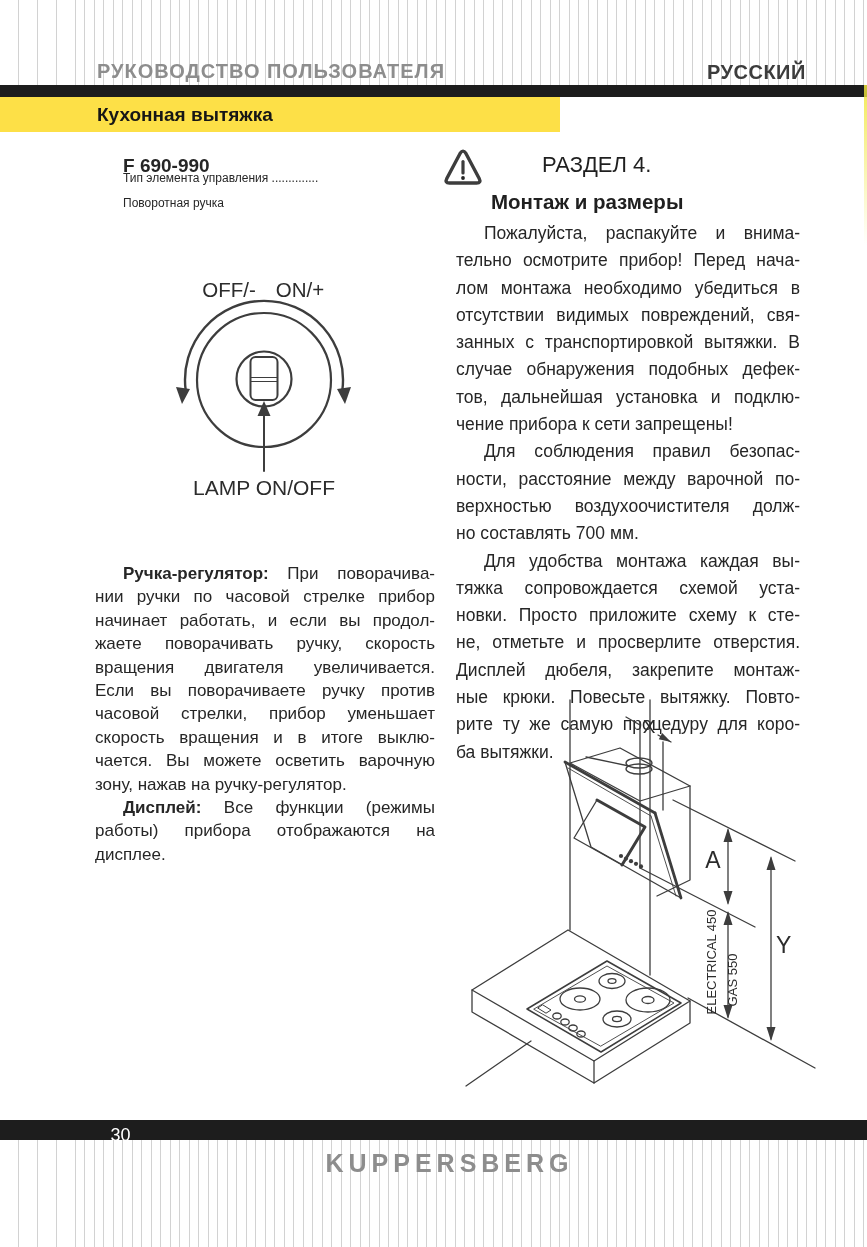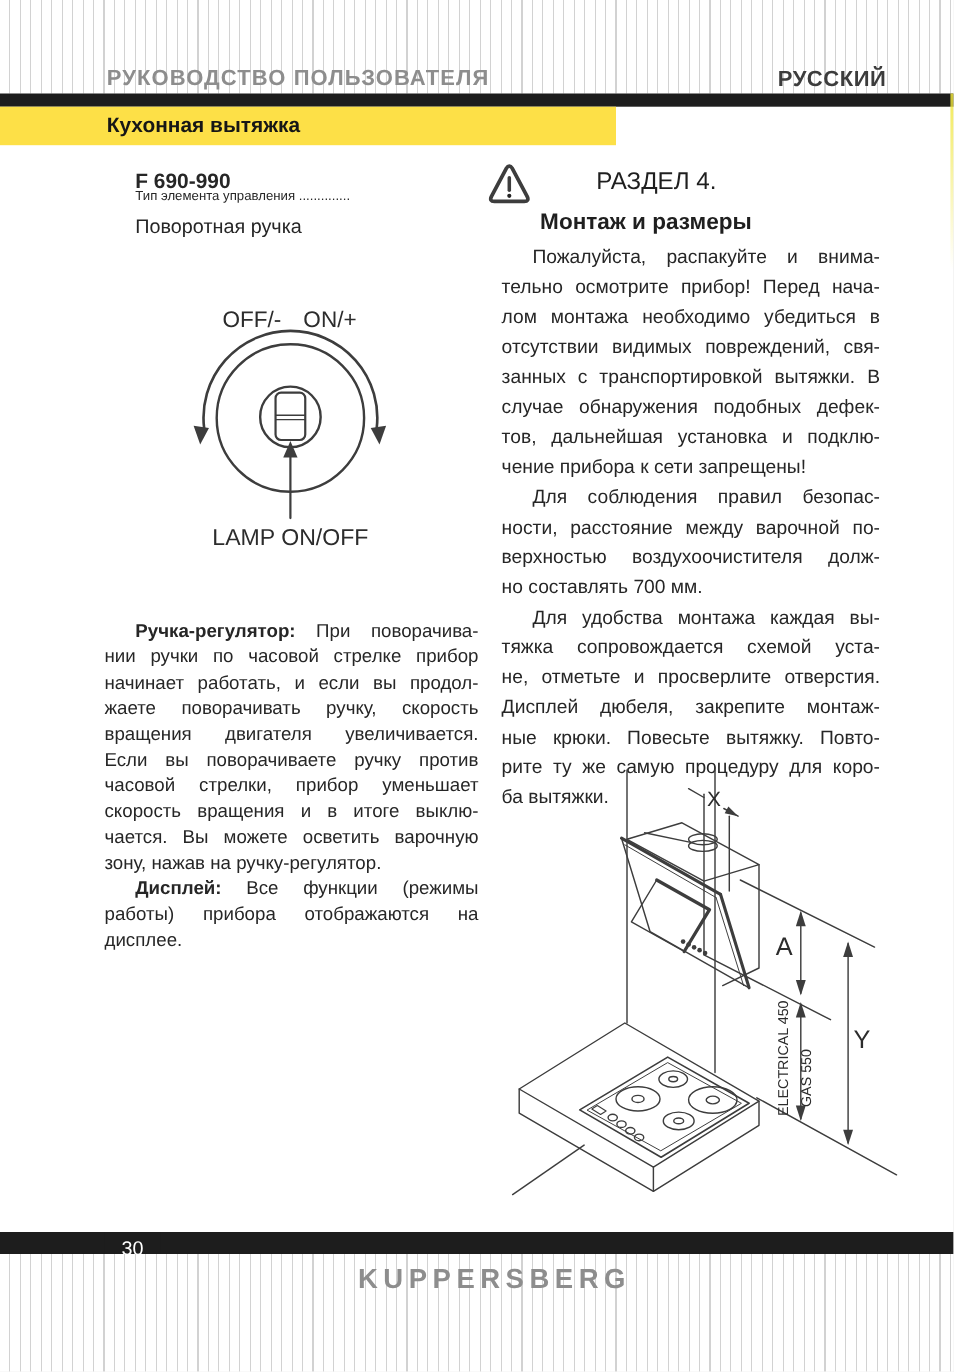--- a/index.html
+++ b/index.html
@@ -28,21 +28,21 @@
   .banner span {
     position:absolute; left:97px; top:7px; font-size:19px;
     font-weight:bold; color:#161616;
   }
   .yellow-edge {
     right:0; top:85px; width:3px; height:160px;
     background:linear-gradient(rgba(240,230,60,0.85), rgba(240,230,60,0));
   }
   .model-title { left:123px; top:155px; font-size:19px; font-weight:bold; }
   .model-line2 { left:123px; top:171px; font-size:12px; }
-  .model-line3 { left:123px; top:196px; font-size:18px; }
+  .model-line3 { left:123px; top:196px; font-size:12px; }
 
   .section-number { left:542px; top:152px; font-size:22px; font-weight:normal; color:#1f1f1f; }
   .section-title  { left:491px; top:190px; font-size:20.5px; font-weight:bold; color:#1f1f1f; }
 
   .body-left  { left:95px;  top:562px; width:340px; font-size:17px; line-height:23.4px; }
   .body-right { left:456px; top:220px; width:344px; font-size:17.5px; line-height:27.3px; }
   .para { margin:0; }
   .jline { text-align:justify; text-align-last:justify; }
   .jline.jlast { text-align-last:auto; }
   .para .jline:first-child { text-indent:28px; }
@@ -147,20 +147,21 @@
       </div>
     <div class="para">
         <div class="jline">Для соблюдения правил безопас-</div>
         <div class="jline">ности, расстояние между варочной по-</div>
         <div class="jline">верхностью воздухоочистителя долж-</div>
         <div class="jline jlast">но составлять 700 мм.</div>
       </div>
     <div class="para">
         <div class="jline">Для удобства монтажа каждая вы-</div>
         <div class="jline">тяжка сопровождается схемой уста-</div>
+        <div class="jline">новки. Просто приложите схему к сте-</div>
         <div class="jline">не, отметьте и просверлите отверстия.</div>
         <div class="jline">Дисплей дюбеля, закрепите монтаж-</div>
         <div class="jline">ные крюки. Повесьте вытяжку. Повто-</div>
         <div class="jline">рите ту же самую процедуру для коро-</div>
         <div class="jline jlast">ба вытяжки.</div>
       </div>
   </div>
 
   <svg class="abs" style="left:450px; top:692px;" width="417" height="423" viewBox="450 692 417 423">
     <g class="lineart" stroke-width="1.3">

